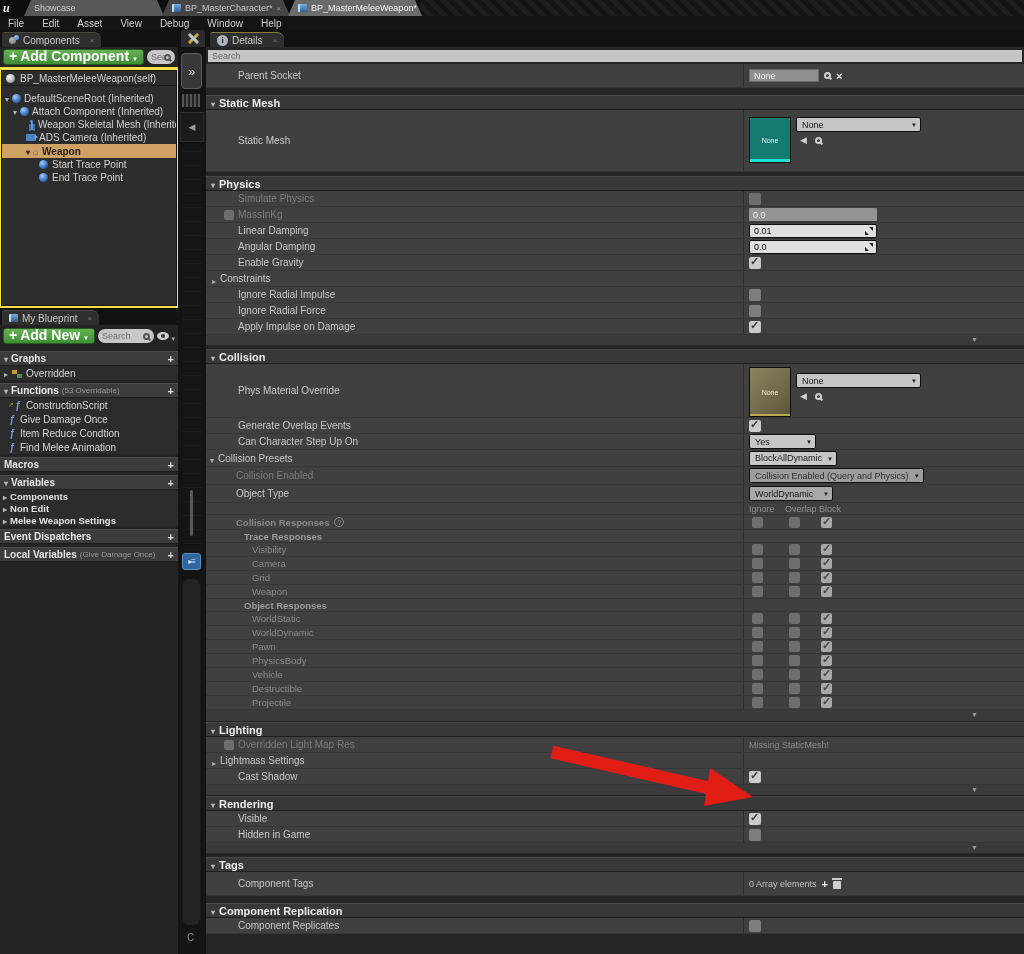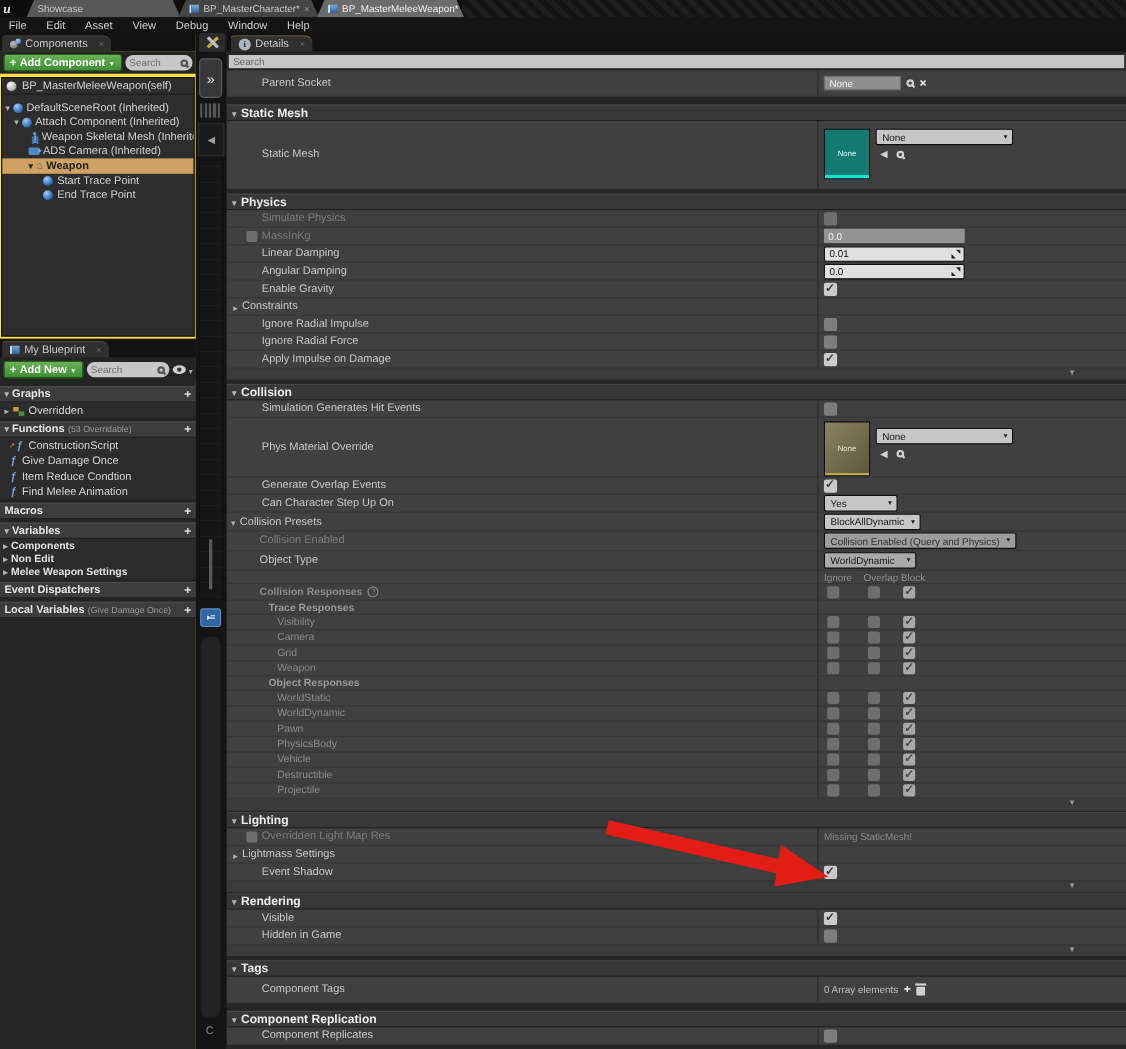--- a/index.html
+++ b/index.html
@@ -32,21 +32,21 @@
   .ptabs { height:17px; background:#121212; display:flex; align-items:flex-end; }
   .ptab { background:#2f2f2f; border-radius:3px 7px 0 0; height:15px; display:flex; align-items:center;
           gap:4px; padding:0 7px; font-size:10px; color:#c9c9c9; border-top:1px solid #4a4a42; }
   .ptab .x { font-size:8px; color:#777; margin-left:6px; }
 
   
   .leftcol { position:absolute; left:0; top:30px; width:178px; height:924px; background:#fde047; }
   .comp-panel { position:absolute; left:0; top:0; width:178px; height:278px; }
   .toolrow { height:20px; display:flex; align-items:center; gap:3px; padding:2px 3px; background:#242424; }
   .gbtn { background:linear-gradient(#66b254,#3f8f35); border:1px solid #245c1e; border-radius:3px;
-          color:#fff; font-weight:bold; font-size:10px; height:16px; display:flex; align-items:center;
+          color:#fff; font-weight:bold; font-size:14px; height:16px; display:flex; align-items:flex-end;
           gap:3px; padding:0 5px; white-space:nowrap; }
   .gbtn .pl::before { content:"+"; font-weight:bold; }
   .gbtn .dn::before { content:"▼"; font-size:6px; }
   .searchbox { background:#c7c7c7; border-radius:7px; height:14px; flex:1; display:flex; align-items:center;
                padding:0 4px; min-width:0; }
   .searchbox input { border:0; outline:0; background:transparent; width:100%; font-size:9px; color:#444;
                      font-family:"Liberation Sans",sans-serif; }
   .searchbox input::placeholder { color:#6f6f6f; }
   .mag { width:7px; height:7px; border:2px solid #555; border-radius:50%; position:relative; flex:0 0 auto; }
   .mag::after { content:""; position:absolute; width:4px; height:2px; background:#555; right:-3px; bottom:-2px; transform:rotate(45deg); }
@@ -499,26 +499,20 @@
             <span class="chk on"></span>
           </div>
       </div>
       <div class="adv"></div>
       <div class="gap" style="height:3px;"></div>
 
       <div class="sec">
         <span class="tr-e"></span>
         <span>Collision</span>
       </div>
-      <div class="row h16">
-        <span class="lbl">Simulation Generates Hit Events</span>
-        <div class="val">
-            <span class="chk"></span>
-          </div>
-      </div>
       <div class="row" style="height:54px;">
         <span class="lbl">Phys Material Override</span>
         <div class="val" style="align-items:flex-start;top:3px;">
           <div class="thumb olive tall">None</div>
           <div class="assetops" style="margin-top:6px;">
             <div class="dd" style="width:125px;">None</div>
             <div class="assetrow2">
               <span class="backarrow"></span>
               <span class="mag lt"></span>
             </div>
@@ -648,21 +642,21 @@
         <span class="lbl dis">Overridden Light Map Res</span>
         <div class="val">
             <span class="misstext">Missing StaticMesh!</span>
           </div>
       </div>
       <div class="row h16">
         <span class="tr-c" style="padding-left:6px;"></span>
         <span class="lbl" style="padding-left:4px;">Lightmass Settings</span>
       </div>
       <div class="row h16">
-        <span class="lbl">Event Shadow</span>
+        <span class="lbl">Cast Shadow</span>
         <div class="val">
             <span class="chk on"></span>
           </div>
       </div>
       <div class="adv"></div>
 
       <div class="sec">
         <span class="tr-e"></span>
         <span>Rendering</span>
       </div>

